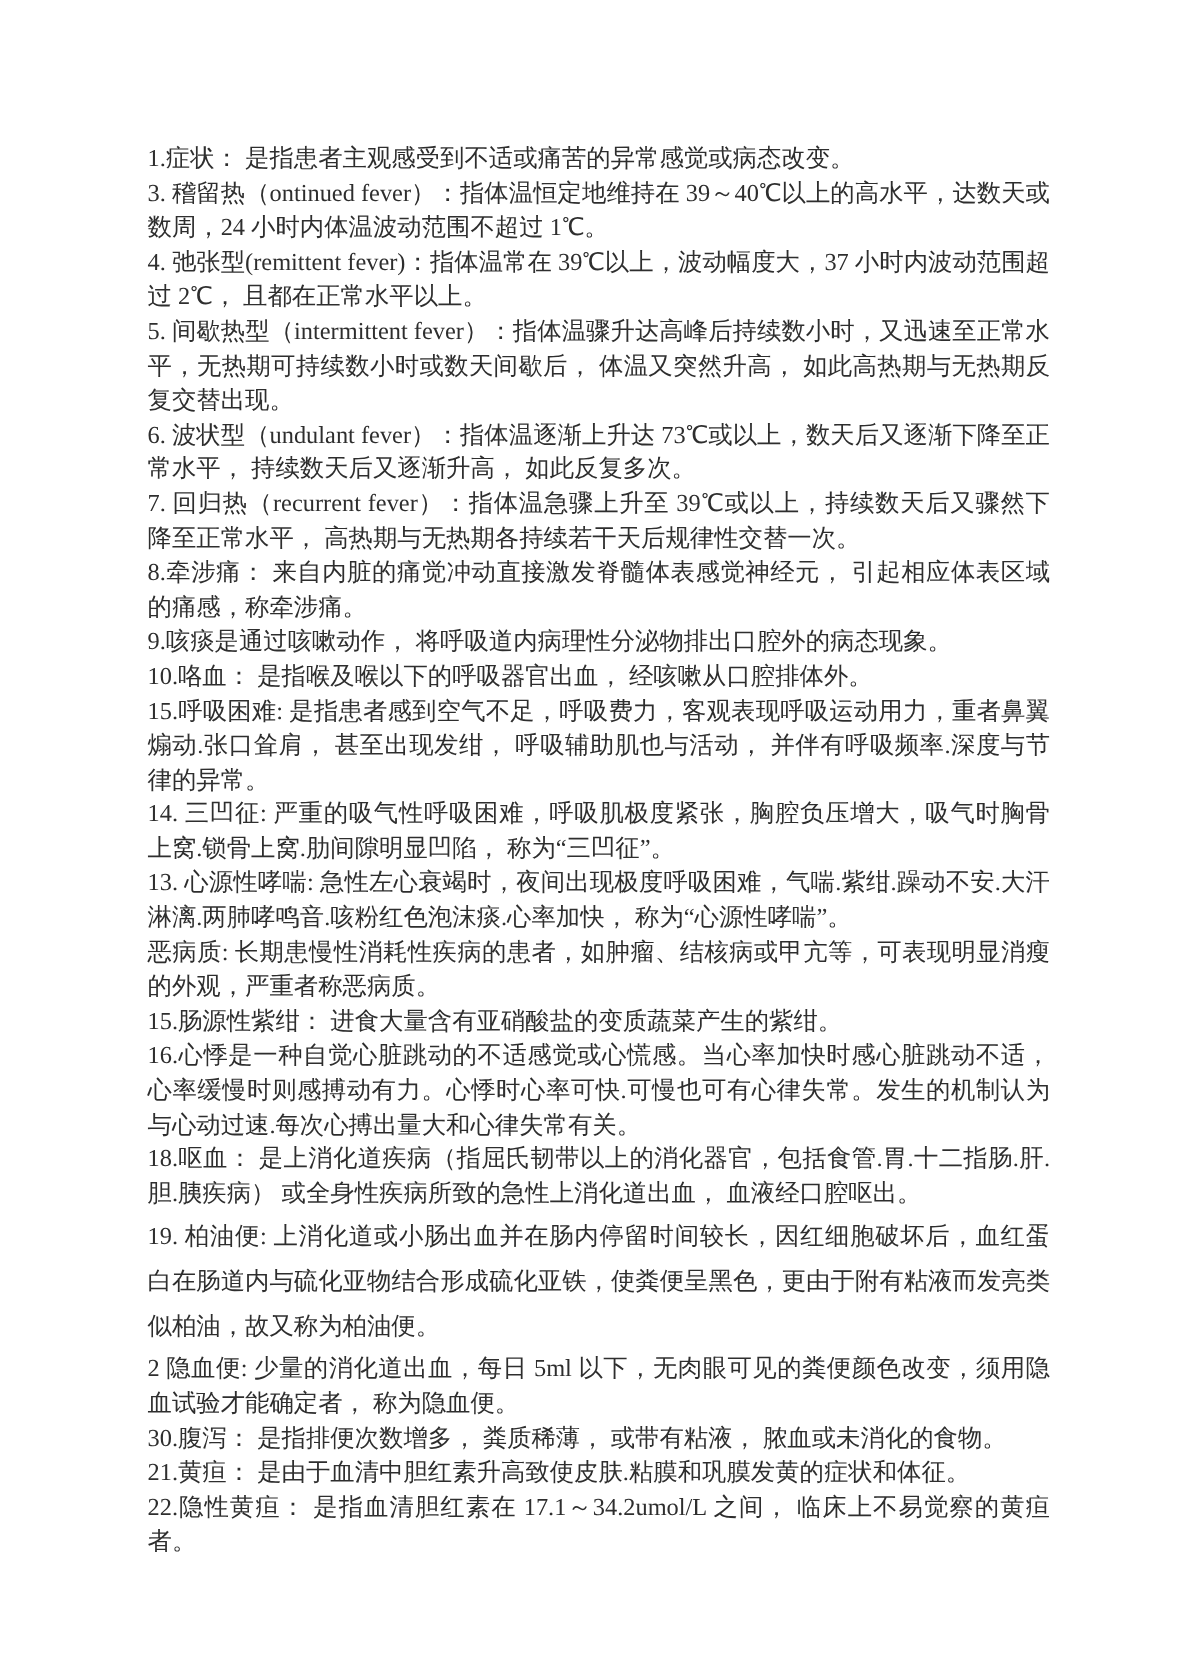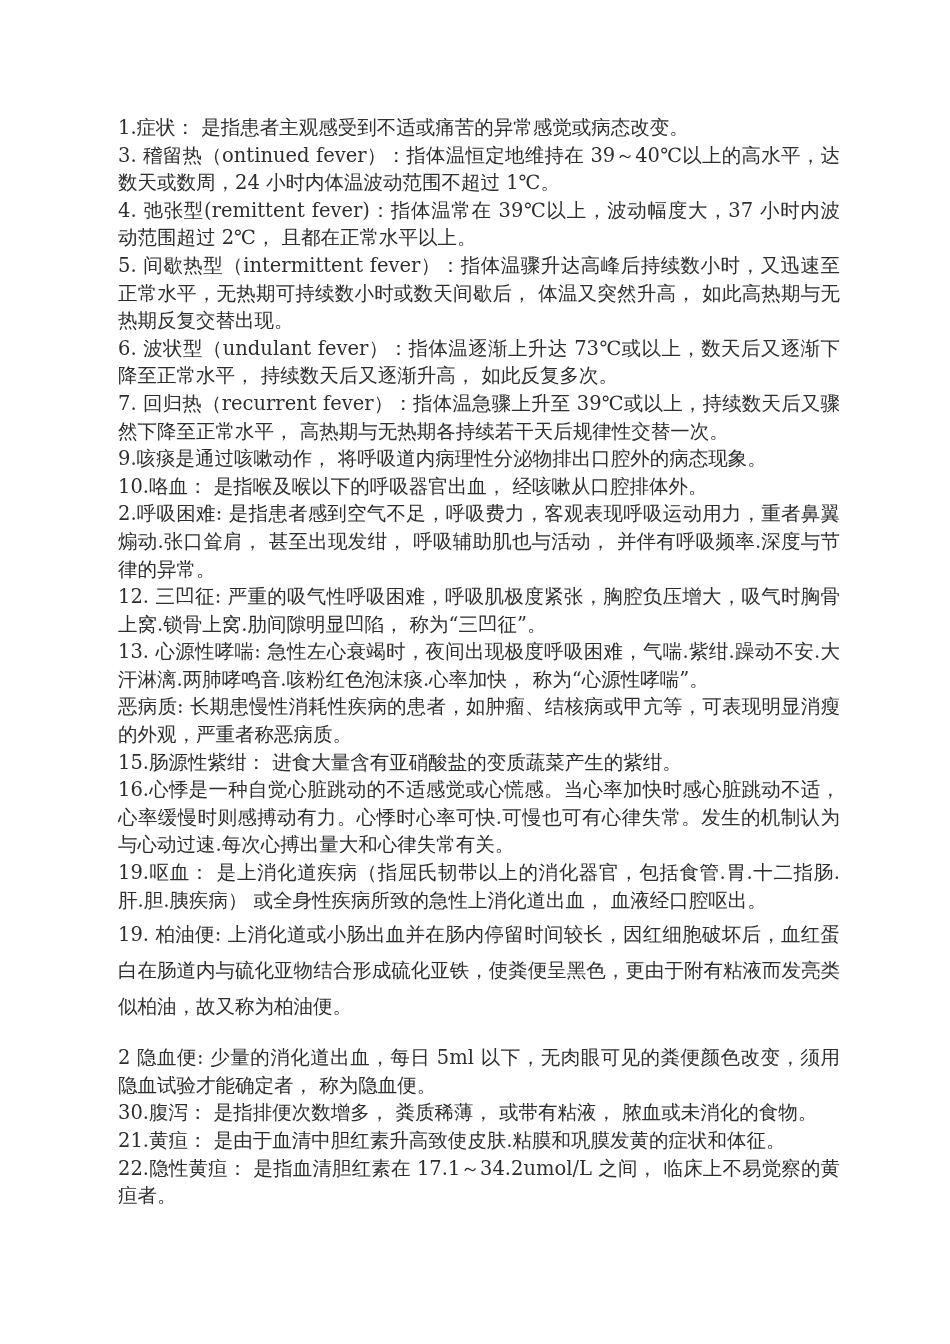--- a/index.html
+++ b/index.html
@@ -14,63 +14,65 @@
     position: relative;
     font-family: "DejaVu Serif", "Liberation Serif", serif;
   }
   .page {
     position: absolute;
     left: 0;
     top: 0;
     width: 950px;
     height: 1312px;
     background: #ffffff;
+    font-family: Liberation Serif, serif;
   }
   .content {
     position: absolute;
     left: 118px;
     top: 114px;
     width: 722px;
     color: #2e2e2e;
     font-size: 19.5px;
     line-height: 27.6px;
     text-align: justify;
     word-break: break-all;
   }
   .para {
     margin: 0;
     padding: 0;
   }
   
   .para.loose {
     line-height: 36px;
     margin-top: 3px;
-    margin-bottom: 19px;
+    margin-bottom: 2px;
   }
 </style>
 </head>
 <body>
 
 <div class="page">
   <div class="content">
     <p class="para">1.症状： 是指患者主观感受到不适或痛苦的异常感觉或病态改变。</p>
     <p class="para">3. 稽留热（ontinued fever）：指体温恒定地维持在 39～40℃以上的高水平，达数天或数周，24 小时内体温波动范围不超过 1℃。</p>
     <p class="para">4. 弛张型(remittent fever)：指体温常在 39℃以上，波动幅度大，37 小时内波动范围超过 2℃， 且都在正常水平以上。</p>
     <p class="para">5. 间歇热型（intermittent fever）：指体温骤升达高峰后持续数小时，又迅速至正常水平，无热期可持续数小时或数天间歇后， 体温又突然升高， 如此高热期与无热期反复交替出现。</p>
     <p class="para">6. 波状型（undulant fever）：指体温逐渐上升达 73℃或以上，数天后又逐渐下降至正常水平， 持续数天后又逐渐升高， 如此反复多次。</p>
     <p class="para">7. 回归热（recurrent fever）：指体温急骤上升至 39℃或以上，持续数天后又骤然下降至正常水平， 高热期与无热期各持续若干天后规律性交替一次。</p>
+    <p class="para">8.牵涉痛： 来自内脏的痛觉冲动直接激发脊髓体表感觉神经元， 引起相应体表区域的痛感，称牵涉痛。</p>
     <p class="para">9.咳痰是通过咳嗽动作， 将呼吸道内病理性分泌物排出口腔外的病态现象。</p>
     <p class="para">10.咯血： 是指喉及喉以下的呼吸器官出血， 经咳嗽从口腔排体外。</p>
-    <p class="para">2.呼吸困难: 是指患者感到空气不足，呼吸费力，客观表现呼吸运动用力，重者鼻翼煽动.张口耸肩， 甚至出现发绀， 呼吸辅助肌也与活动， 并伴有呼吸频率.深度与节律的异常。</p>
-    <p class="para">12. 三凹征: 严重的吸气性呼吸困难，呼吸肌极度紧张，胸腔负压增大，吸气时胸骨上窝.锁骨上窝.肋间隙明显凹陷， 称为“三凹征”。</p>
+    <p class="para">15.呼吸困难: 是指患者感到空气不足，呼吸费力，客观表现呼吸运动用力，重者鼻翼煽动.张口耸肩， 甚至出现发绀， 呼吸辅助肌也与活动， 并伴有呼吸频率.深度与节律的异常。</p>
+    <p class="para">14. 三凹征: 严重的吸气性呼吸困难，呼吸肌极度紧张，胸腔负压增大，吸气时胸骨上窝.锁骨上窝.肋间隙明显凹陷， 称为“三凹征”。</p>
     <p class="para">13. 心源性哮喘: 急性左心衰竭时，夜间出现极度呼吸困难，气喘.紫绀.躁动不安.大汗淋漓.两肺哮鸣音.咳粉红色泡沫痰.心率加快， 称为“心源性哮喘”。</p>
     <p class="para">恶病质: 长期患慢性消耗性疾病的患者，如肿瘤、结核病或甲亢等，可表现明显消瘦的外观，严重者称恶病质。</p>
     <p class="para">15.肠源性紫绀： 进食大量含有亚硝酸盐的变质蔬菜产生的紫绀。</p>
     <p class="para">16.心悸是一种自觉心脏跳动的不适感觉或心慌感。当心率加快时感心脏跳动不适，心率缓慢时则感搏动有力。心悸时心率可快.可慢也可有心律失常。发生的机制认为与心动过速.每次心搏出量大和心律失常有关。</p>
-    <p class="para">19.呕血： 是上消化道疾病（指屈氏韧带以上的消化器官，包括食管.胃.十二指肠.肝.胆.胰疾病） 或全身性疾病所致的急性上消化道出血， 血液经口腔呕出。</p>
+    <p class="para">18.呕血： 是上消化道疾病（指屈氏韧带以上的消化器官，包括食管.胃.十二指肠.肝.胆.胰疾病） 或全身性疾病所致的急性上消化道出血， 血液经口腔呕出。</p>
     <p class="para loose">19. 柏油便: 上消化道或小肠出血并在肠内停留时间较长，因红细胞破坏后，血红蛋白在肠道内与硫化亚物结合形成硫化亚铁，使粪便呈黑色，更由于附有粘液而发亮类似柏油，故又称为柏油便。</p>
     <p class="para">2 隐血便: 少量的消化道出血，每日 5ml 以下，无肉眼可见的粪便颜色改变，须用隐血试验才能确定者， 称为隐血便。</p>
     <p class="para">30.腹泻： 是指排便次数增多， 粪质稀薄， 或带有粘液， 脓血或未消化的食物。</p>
     <p class="para">21.黄疸： 是由于血清中胆红素升高致使皮肤.粘膜和巩膜发黄的症状和体征。</p>
     <p class="para">22.隐性黄疸： 是指血清胆红素在 17.1～34.2umol/L 之间， 临床上不易觉察的黄疸者。</p>
 
   </div>
 </div>
 
 </body></html>

